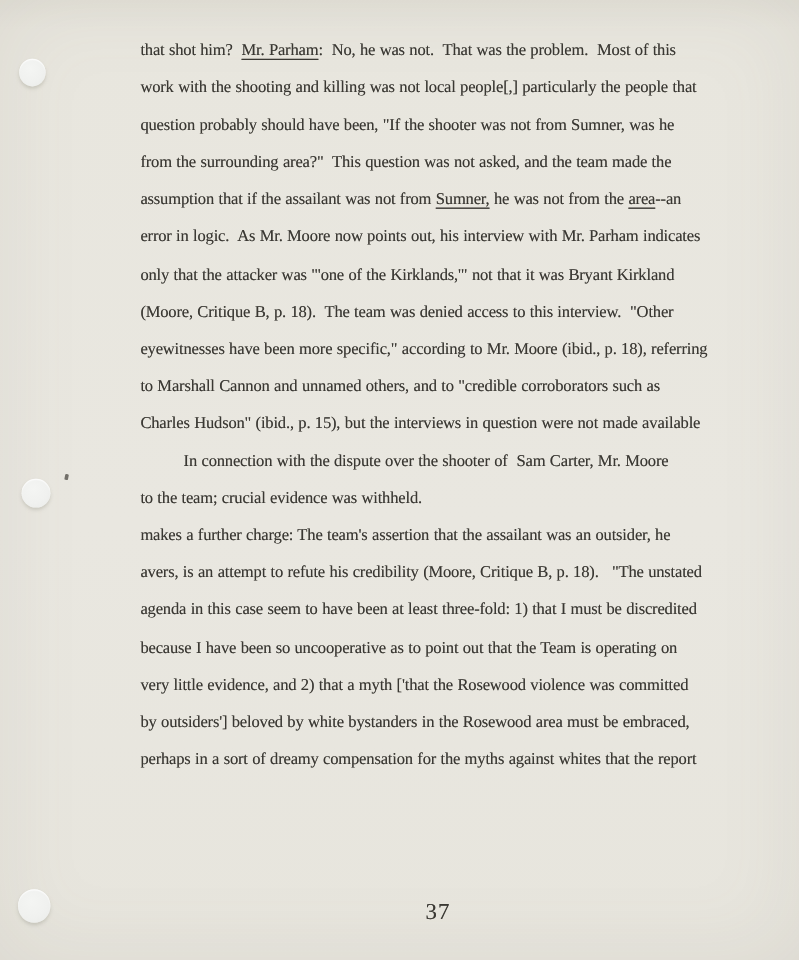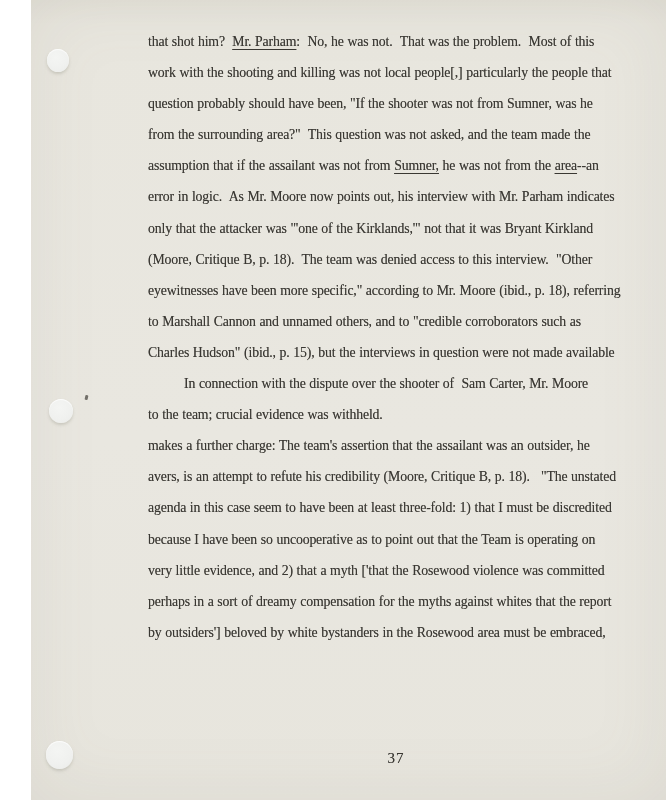--- a/index.html
+++ b/index.html
@@ -11,21 +11,20 @@
     height: 800px;
     position: relative;
     overflow: hidden;
     font-family: "Liberation Serif", serif;
   }
   .page {
     position: absolute;
     inset: 0;
     background: linear-gradient(180deg, #e3e1d8 0%, #e8e6de 3%, #e9e7e0 55%, #e7e5dd 100%);
     box-shadow: inset 0 0 70px rgba(125,122,104,0.10);
-    margin-left: 31px;
   }
   .hole-punch {
     position: absolute;
     border-radius: 50%;
     background: radial-gradient(circle at 42% 36%, #f4f5f3 0%, #f0f1ef 55%, #eaebe9 100%);
     box-shadow: 0 2px 3px rgba(150,148,136,0.35), inset 0 1px 1px rgba(255,255,255,0.8);
   }
   .hole-punch.p1 { left: 16px; top: 49px;  width: 22px; height: 23px; }
   .hole-punch.p2 { left: 18px; top: 399px; width: 24px; height: 24px; }
   .hole-punch.p3 { left: 15px; top: 741px; width: 27px; height: 28px; }
@@ -62,21 +61,21 @@
     text-underline-offset: 2.5px;
     text-decoration-thickness: 1px;
   }
   .page-number {
     position: absolute;
     left: 130px;
     top: 750px;
     width: 470px;
     text-align: center;
     color: #3a3833;
-    font-size: 15px;
+    font-size: 19px;
     letter-spacing: 1px;
     text-shadow: 0 0 0.5px rgba(58,56,51,0.55);
   }
 </style>
 </head>
 <body>
 
 <div class="page">
   <div class="hole-punch p1"></div>
   <div class="hole-punch p2"></div>
@@ -95,18 +94,18 @@
       <div class="line"><span>eyewitnesses have been more specific," according to Mr. Moore (ibid., p. 18), referring</span></div>
       <div class="line"><span>to Marshall Cannon and unnamed others, and to "credible corroborators such as</span></div>
       <div class="line"><span>Charles Hudson" (ibid., p. 15), but the interviews in question were not made available</span></div>
       <div class="line indent"><span>In connection with the dispute over the shooter of  Sam Carter, Mr. Moore</span></div>
       <div class="line"><span>to the team; crucial evidence was withheld.</span></div>
       <div class="line"><span>makes a further charge: The team's assertion that the assailant was an outsider, he</span></div>
       <div class="line"><span>avers, is an attempt to refute his credibility (Moore, Critique B, p. 18).   "The unstated</span></div>
       <div class="line"><span>agenda in this case seem to have been at least three-fold: 1) that I must be discredited</span></div>
       <div class="line"><span>because I have been so uncooperative as to point out that the Team is operating on</span></div>
       <div class="line"><span>very little evidence, and 2) that a myth ['that the Rosewood violence was committed</span></div>
+      <div class="line"><span>by outsiders'] beloved by white bystanders in the Rosewood area must be embraced,</span></div>
       <div class="line"><span>perhaps in a sort of dreamy compensation for the myths against whites that the report</span></div>
-      <div class="line"><span>by outsiders'] beloved by white bystanders in the Rosewood area must be embraced,</span></div>
     </div>
 
   <div class="page-number">37</div>
 </div>
 
 </body></html>

